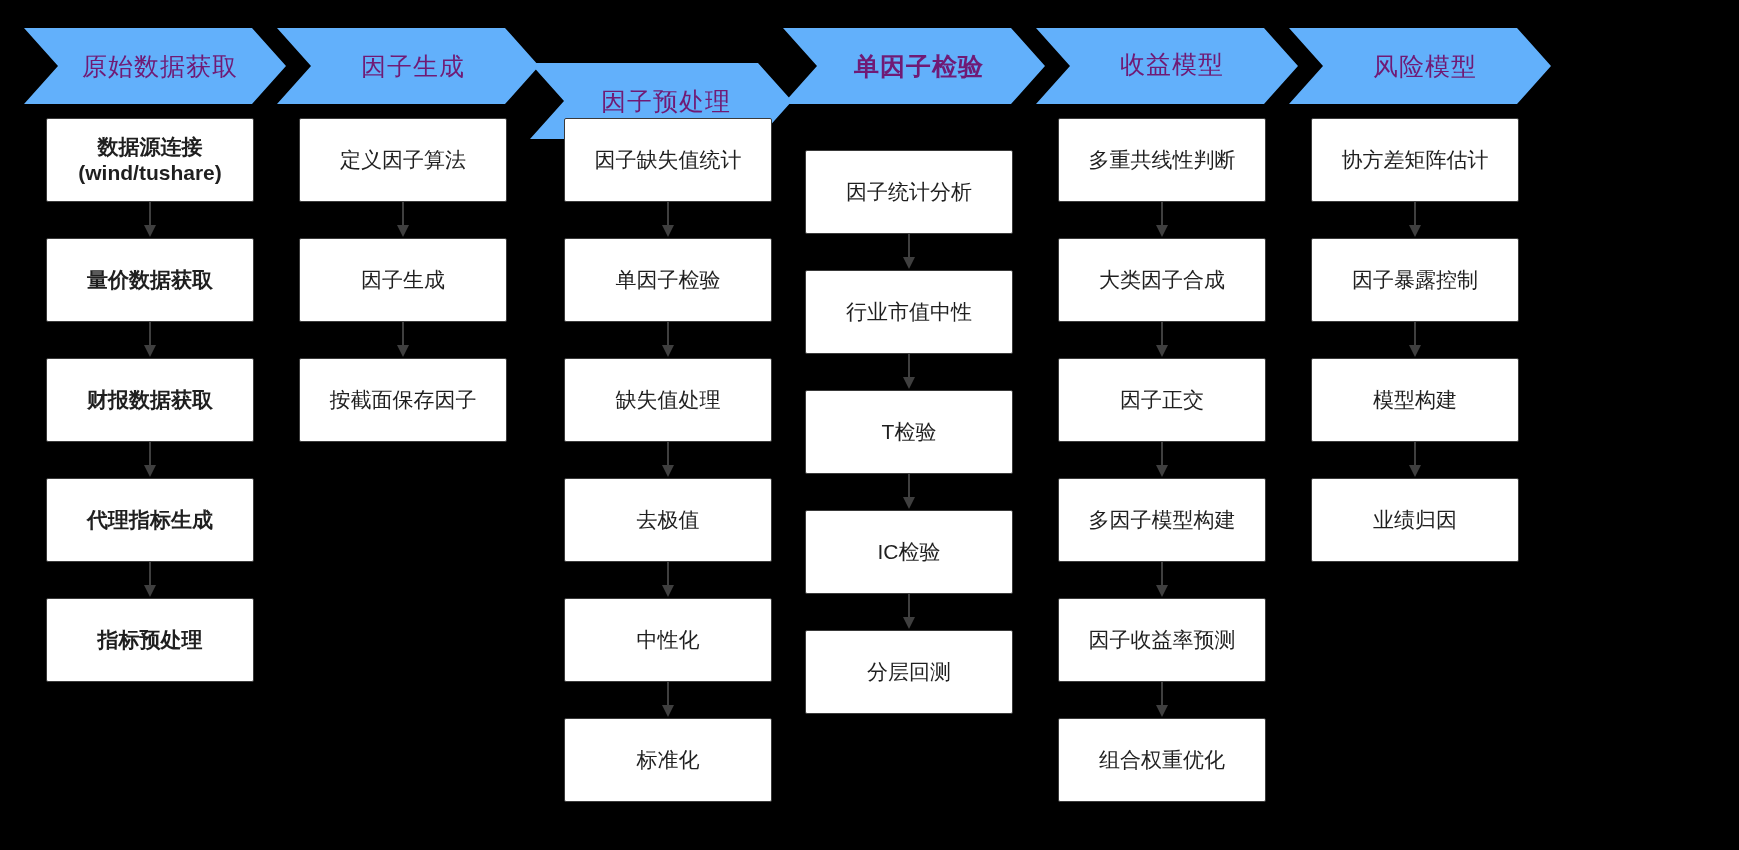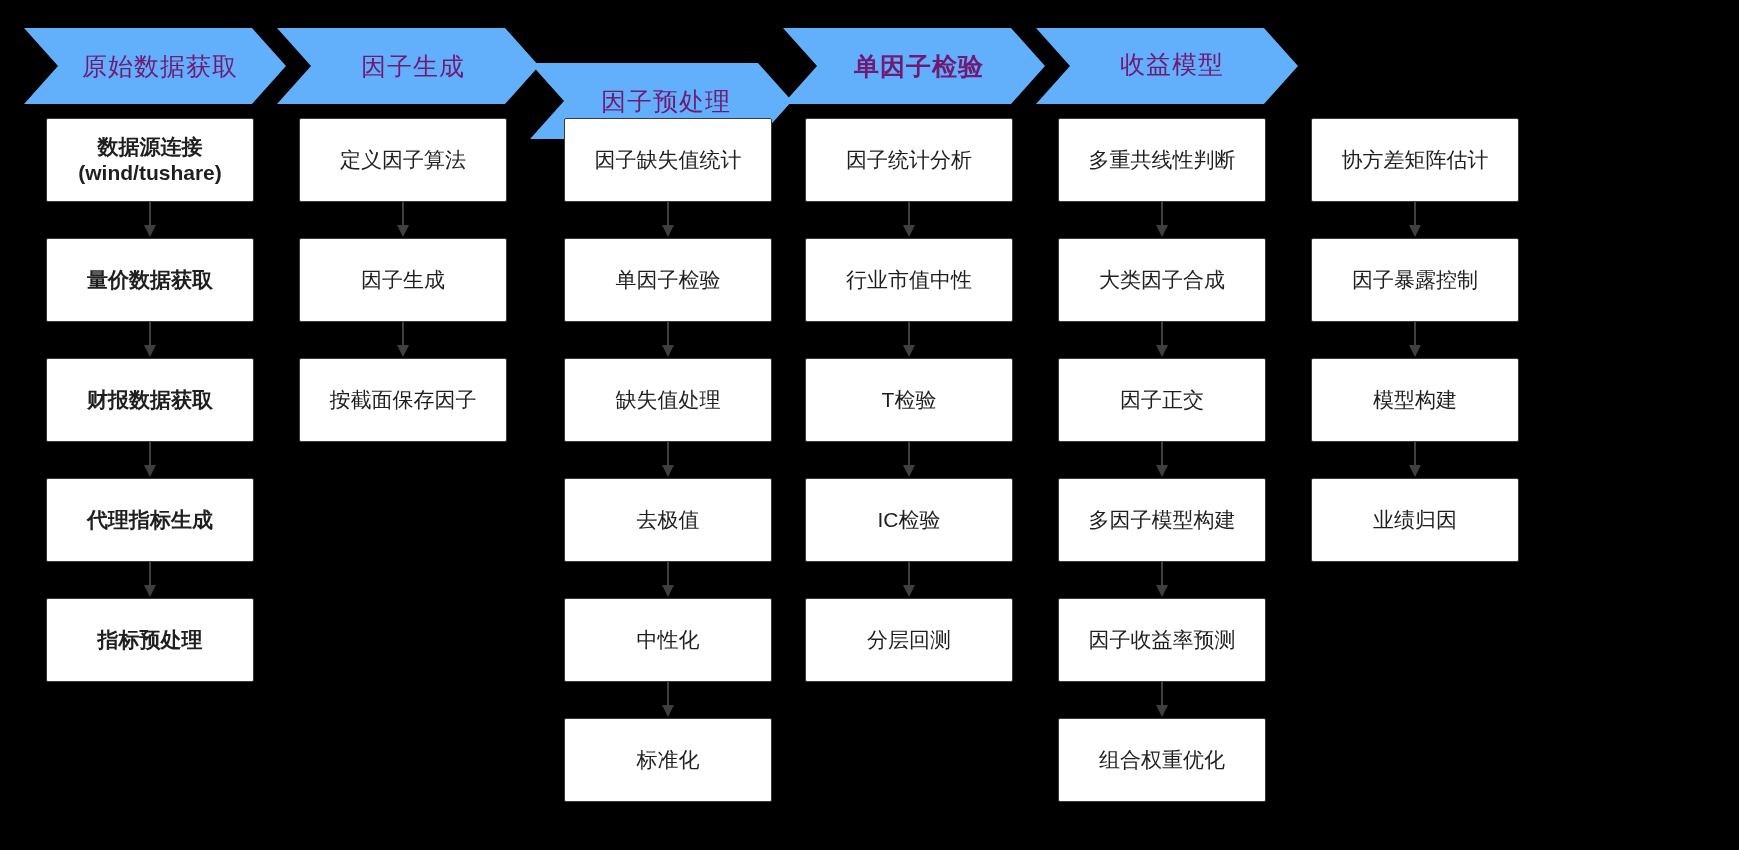--- a/index.html
+++ b/index.html
@@ -127,20 +127,23 @@
       </div>
       <div class="chevron" style="left: 530px; width: 262px; margin-top: 35px;">
         <span class="chevron-label">因子预处理</span>
       </div>
       <div class="chevron" style="left: 783px; width: 262px; font-weight: bold;">
         <span class="chevron-label">单因子检验</span>
       </div>
       <div class="chevron" style="left: 1036px; width: 262px; font-family: Liberation Mono, monospace;">
         <span class="chevron-label">收益模型</span>
       </div>
+      <div class="chevron" style="left: 1289px; width: 262px;">
+        <span class="chevron-label">风险模型</span>
+      </div>
     </div>
 
   <div class="columns">
       <div class="column" style="left: 46px; font-weight: bold;">
         <div class="node">
           <span class="node-label">数据源连接
 (wind/tushare)</span>
         </div>
         <div class="connector">
           <div class="shaft"></div>
@@ -223,21 +226,21 @@
           <span class="node-label">中性化</span>
         </div>
         <div class="connector">
           <div class="shaft"></div>
           <div class="head"></div>
         </div>
         <div class="node">
           <span class="node-label">标准化</span>
         </div>
       </div>
-      <div class="column" style="left: 805px;">
+      <div class="column" style="left: 805px; margin-top: 32px;">
         <div class="node">
           <span class="node-label">因子统计分析</span>
         </div>
         <div class="connector">
           <div class="shaft"></div>
           <div class="head"></div>
         </div>
         <div class="node">
           <span class="node-label">行业市值中性</span>
         </div>

